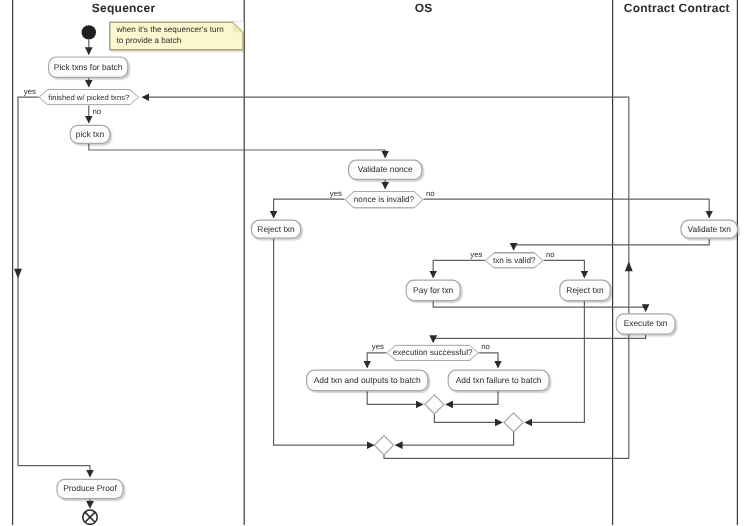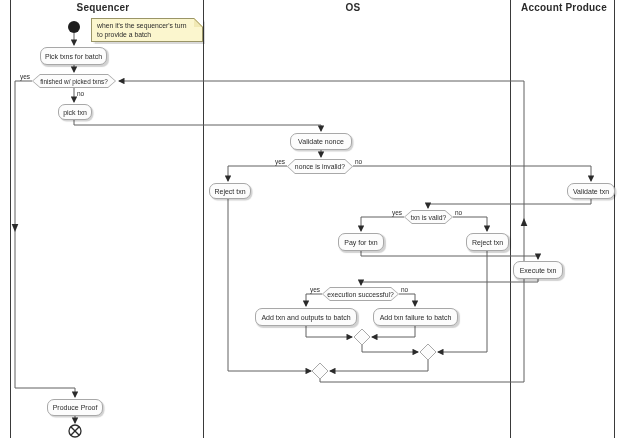--- a/index.html
+++ b/index.html
@@ -85,21 +85,21 @@
 
     <g>
       <circle cx="75" cy="431" r="6" fill="#ffffff" stroke="#2b2b2b" stroke-width="1.3"></circle>
       <line x1="70.8" y1="426.8" x2="79.2" y2="435.2" stroke="#2b2b2b" stroke-width="1.3"></line>
       <line x1="79.2" y1="426.8" x2="70.8" y2="435.2" stroke="#2b2b2b" stroke-width="1.3"></line>
     </g>
   </svg>
 
   <div class="lane-title" style="left:103px;">Sequencer</div>
   <div class="lane-title" style="left:353px;">OS</div>
-  <div class="lane-title" style="left:564px;">Account Produce</div>
+  <div class="lane-title" style="left:564px;">Contract Contract</div>
 
   <div class="start-node"></div>
 
   <div class="note">
     <div class="note-fold"></div>
     <span>when it's the sequencer's turn to provide a batch</span>
   </div>
 
   <div class="activity" style="left:40px;top:47px;width:67px;height:18px;">Pick txns for batch</div>
   <div class="activity" style="left:58px;top:104px;width:34px;height:16px;">pick txn</div>

